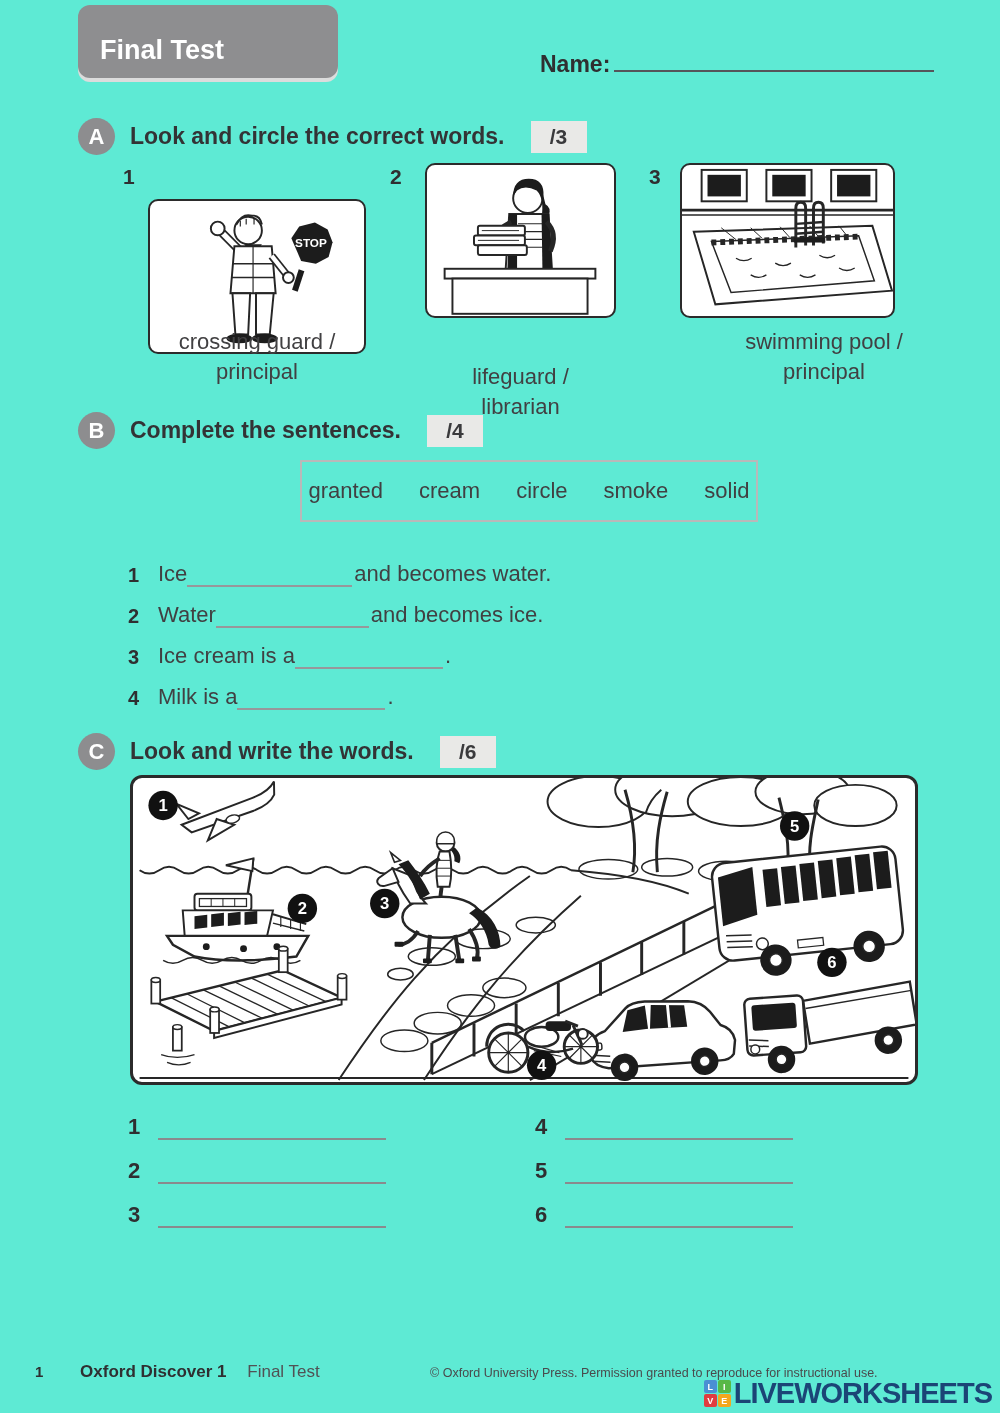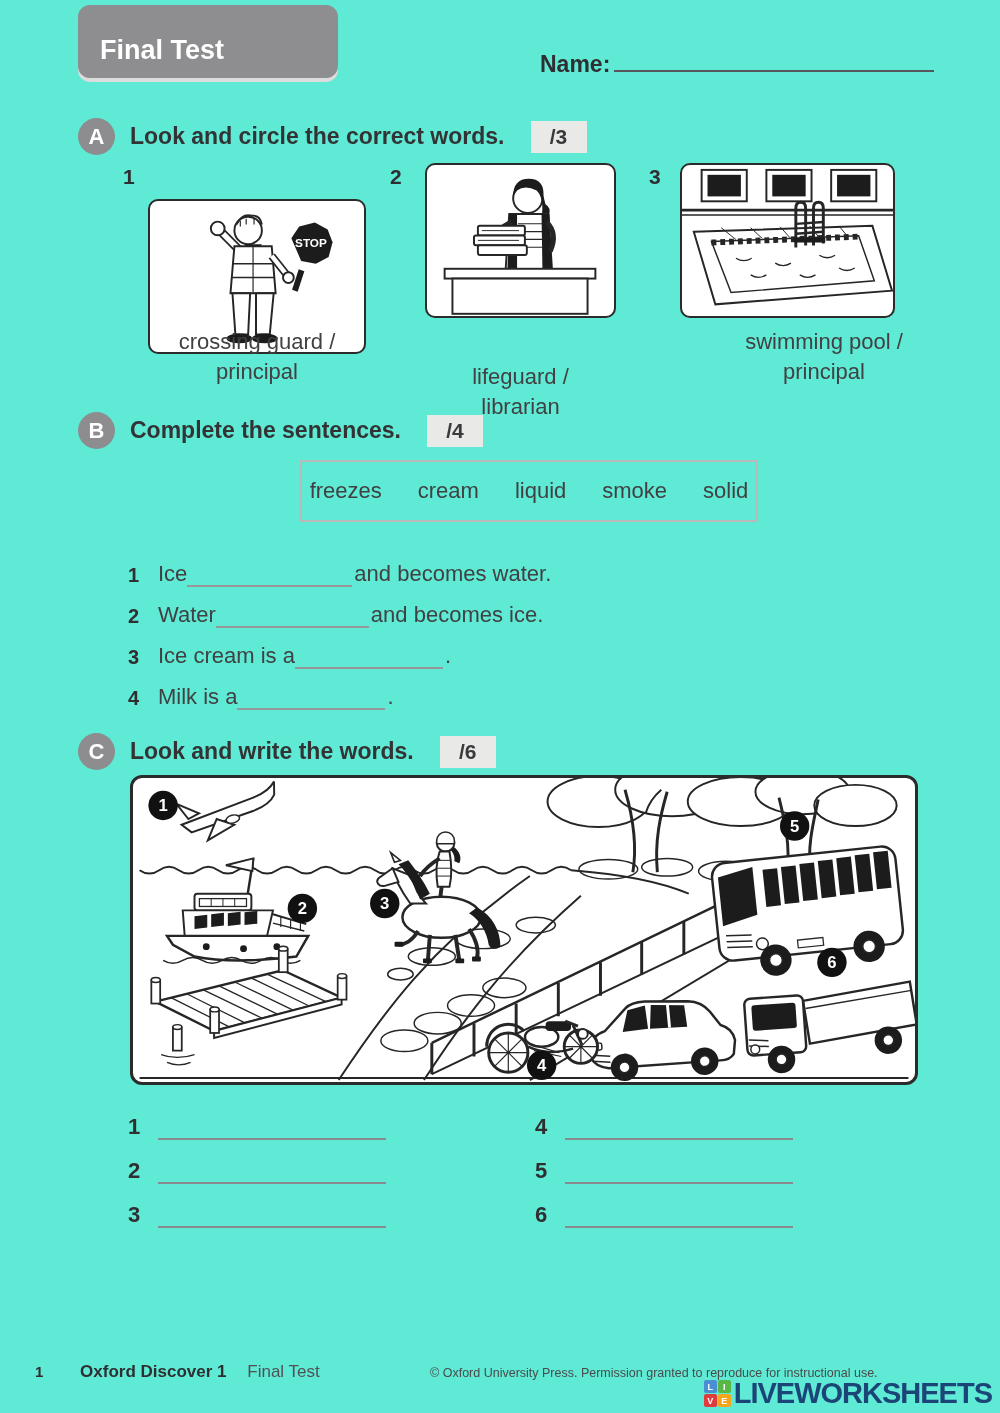--- a/index.html
+++ b/index.html
@@ -175,23 +175,23 @@
     <div>principal</div>
   </div>
 
   <div class="sec-head" style="left:78px; top:412px;">
     <div class="badge">B</div>
     <div class="instr">Complete the sentences.</div>
     <div class="score">/4</div>
   </div>
 
   <div class="wordbank">
-    <span>freezes</span>
+    <span>granted</span>
     <span>cream</span>
-    <span>liquid</span>
+    <span>circle</span>
     <span>smoke</span>
     <span>solid</span>
   </div>
 
   <div class="sentences">
     <div class="sentence">
       <span class="s-num">1</span>
       <span>Ice</span>
       <span class="blank b1"></span>
       <span class="post">and becomes water.</span>

